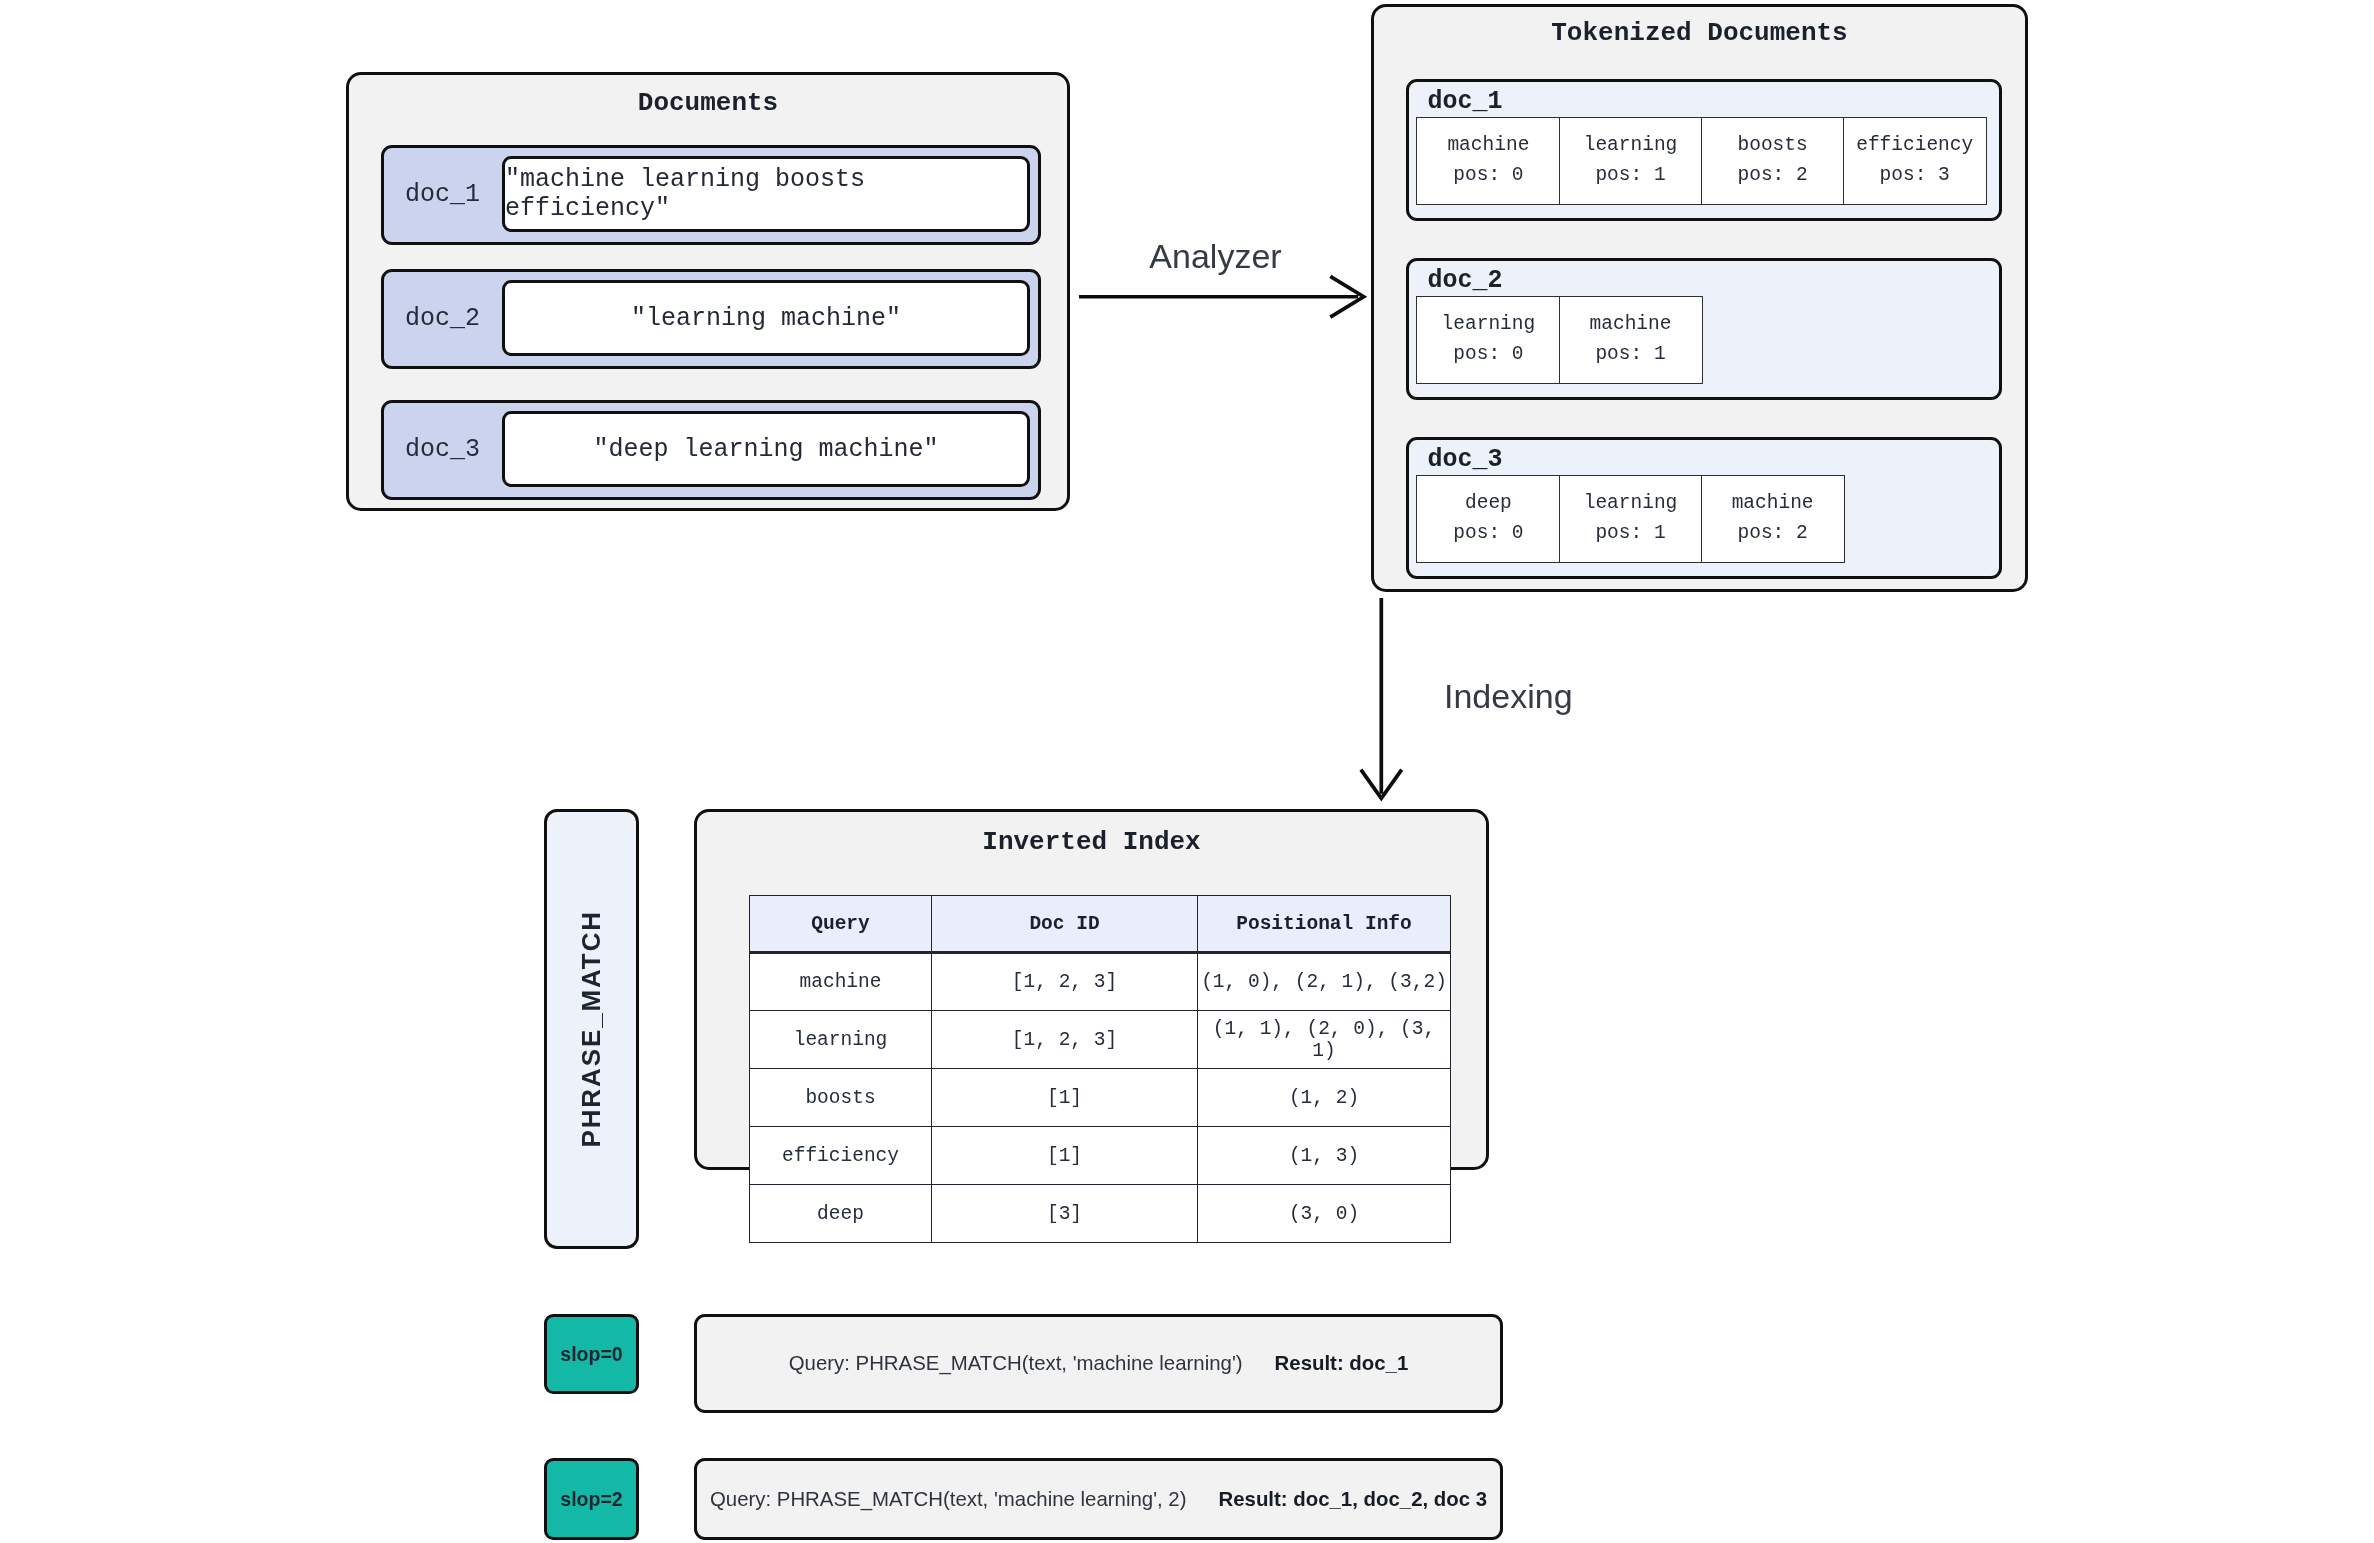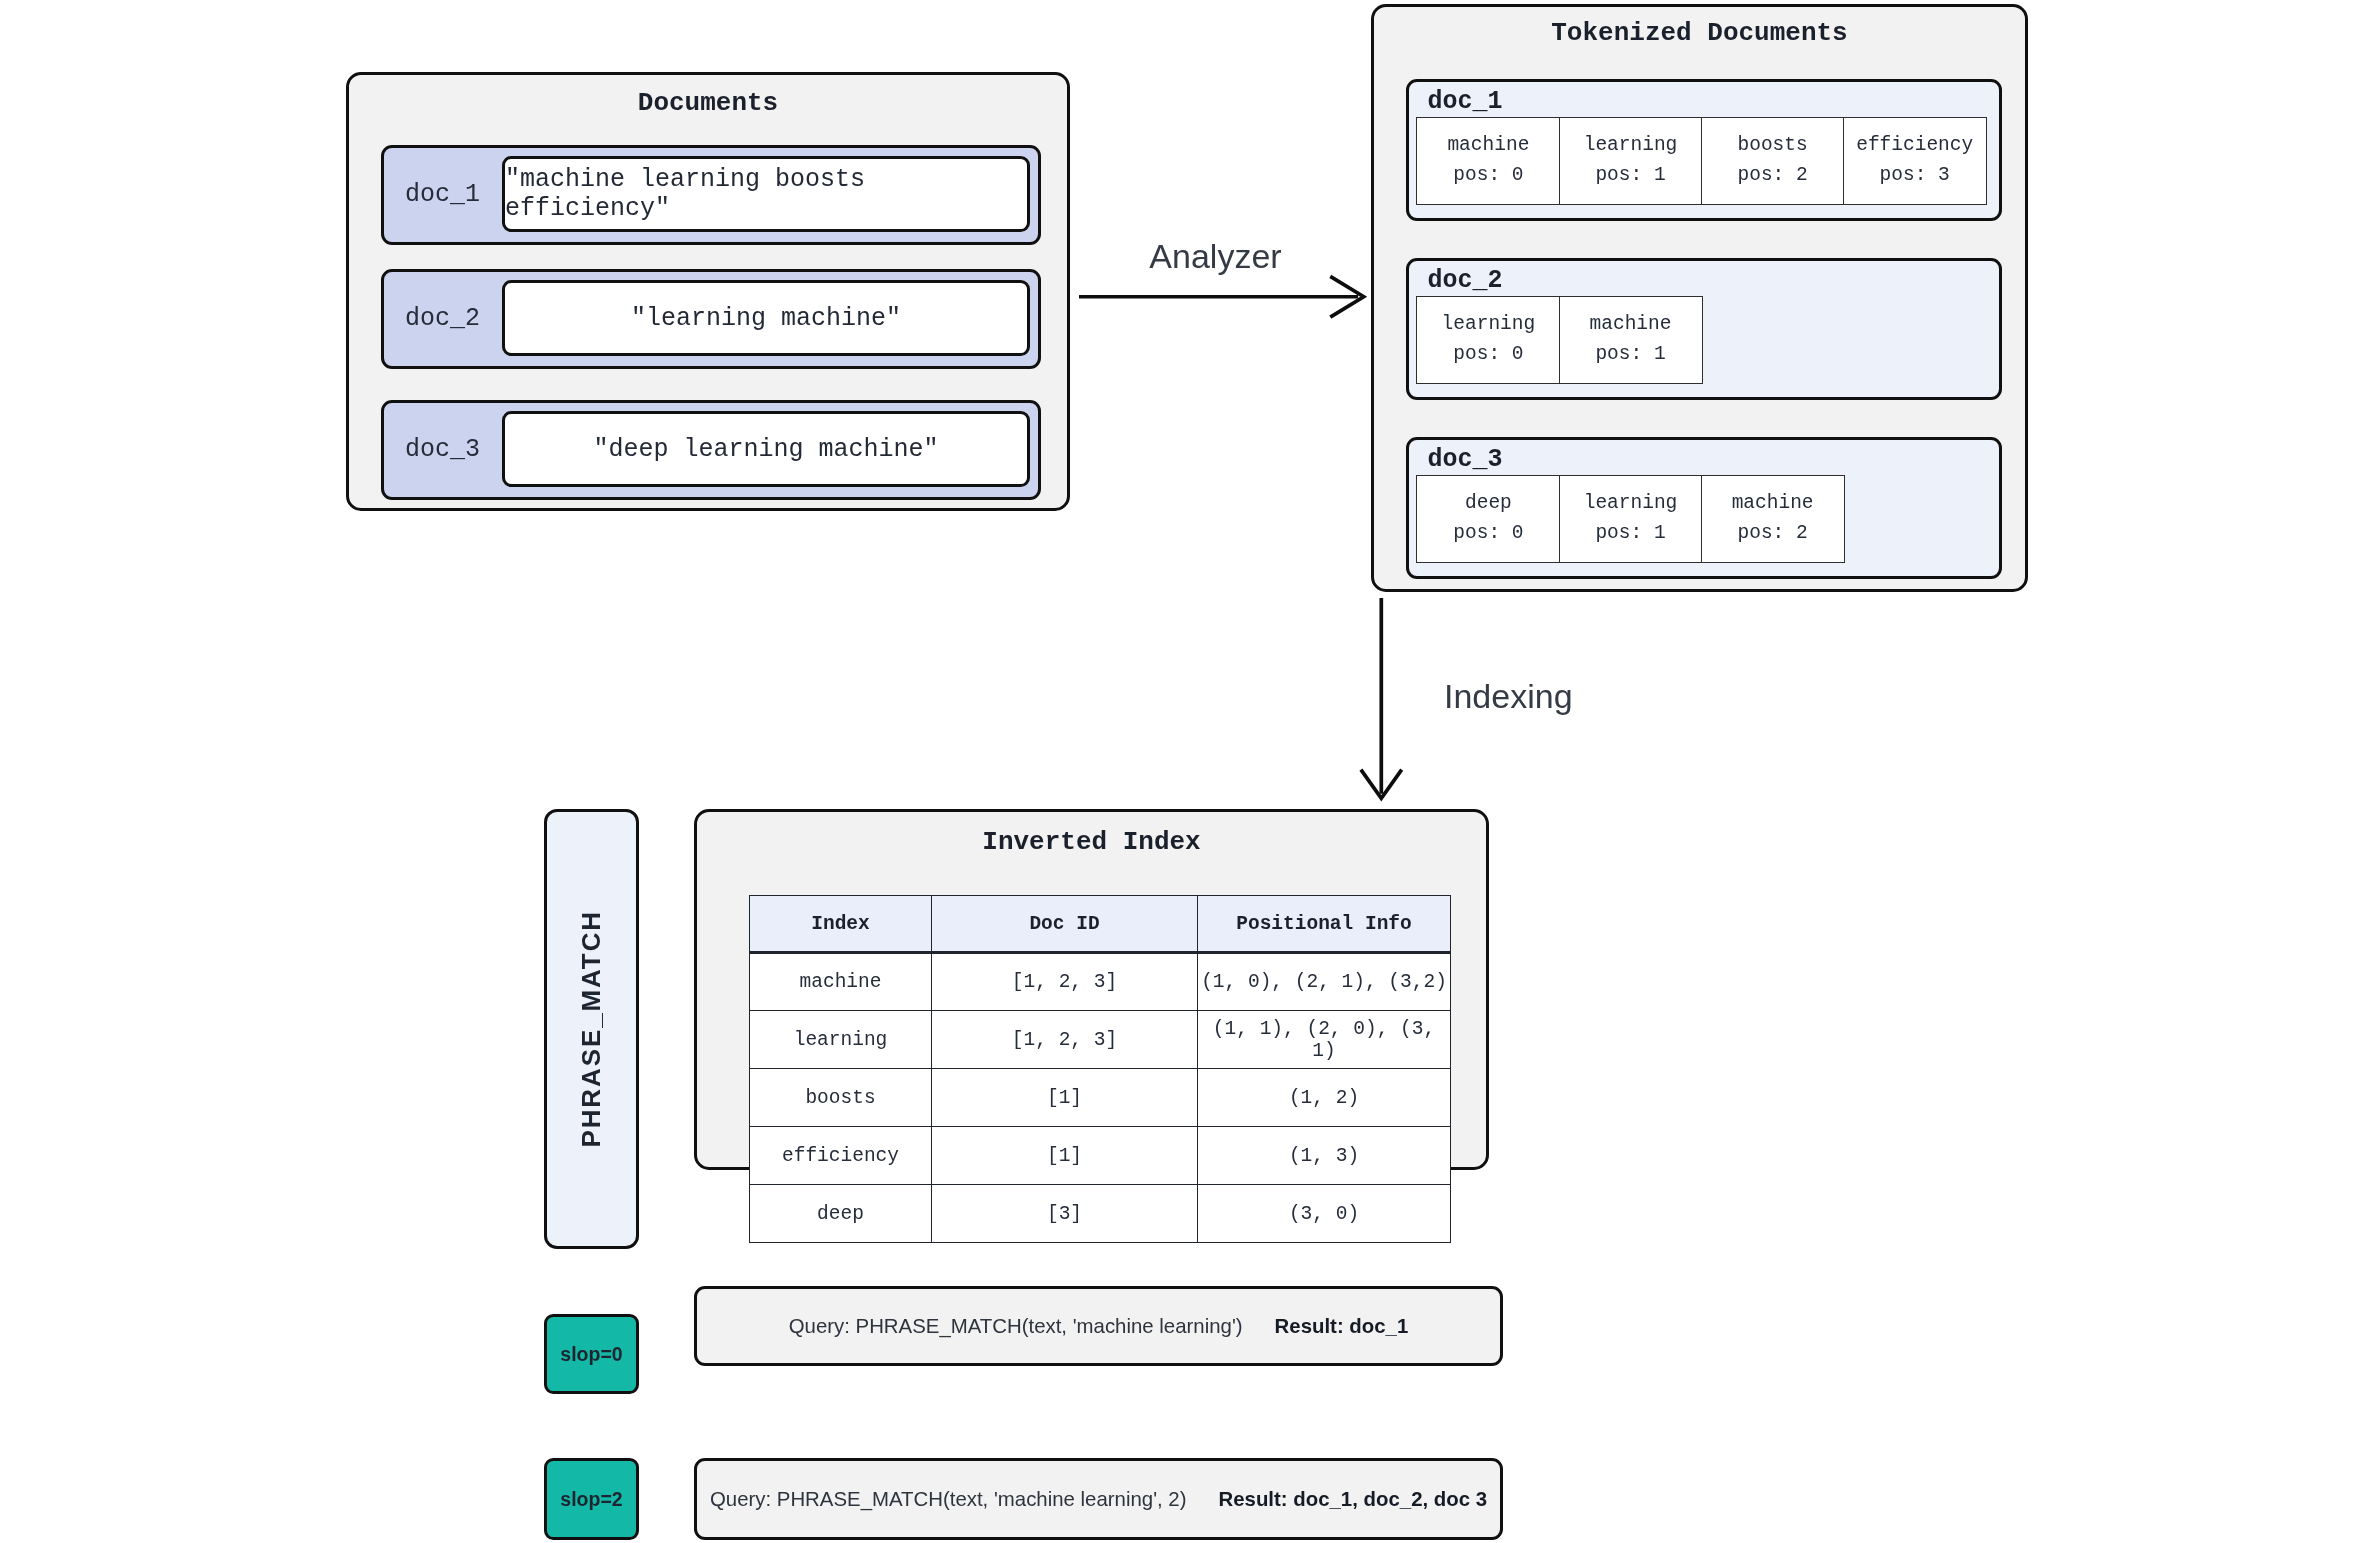--- a/index.html
+++ b/index.html
@@ -196,21 +196,21 @@
     <div class="panel-title" style="top:15px;">Inverted Index</div>
 
     <table class="ii-table">
       <colgroup>
           <col style="width:182px">
           <col style="width:266px">
           <col style="width:253px">
         </colgroup>
       <thead>
         <tr>
-          <th>Index</th>
+          <th>Query</th>
           <th>Doc ID</th>
           <th>Positional Info</th>
         </tr>
       </thead>
       <tbody>
         <tr>
           <td>machine</td>
           <td>[1, 2, 3]</td>
           <td>(1, 0), (2, 1), (3,2)</td>
         </tr>
@@ -232,21 +232,21 @@
         <tr>
           <td>deep</td>
           <td>[3]</td>
           <td>(3, 0)</td>
         </tr>
       </tbody>
     </table>
   </section>
 
   <div class="slop-box" style="top:1314px;height:80px;">slop=0</div>
-  <div class="query-box" style="top:1286px;height:80px;">
+  <div class="query-box" style="top:1314px;height:99px;">
     <span class="query-text">Query: PHRASE_MATCH(text, 'machine learning')</span>
     <span class="query-result">Result: doc_1</span>
   </div>
 
   <div class="slop-box" style="top:1458px;height:82px;">slop=2</div>
   <div class="query-box" style="top:1458px;height:82px;">
     <span class="query-text">Query: PHRASE_MATCH(text, 'machine learning', 2)</span>
     <span class="query-result">Result: doc_1, doc_2, doc 3</span>
   </div>
 

